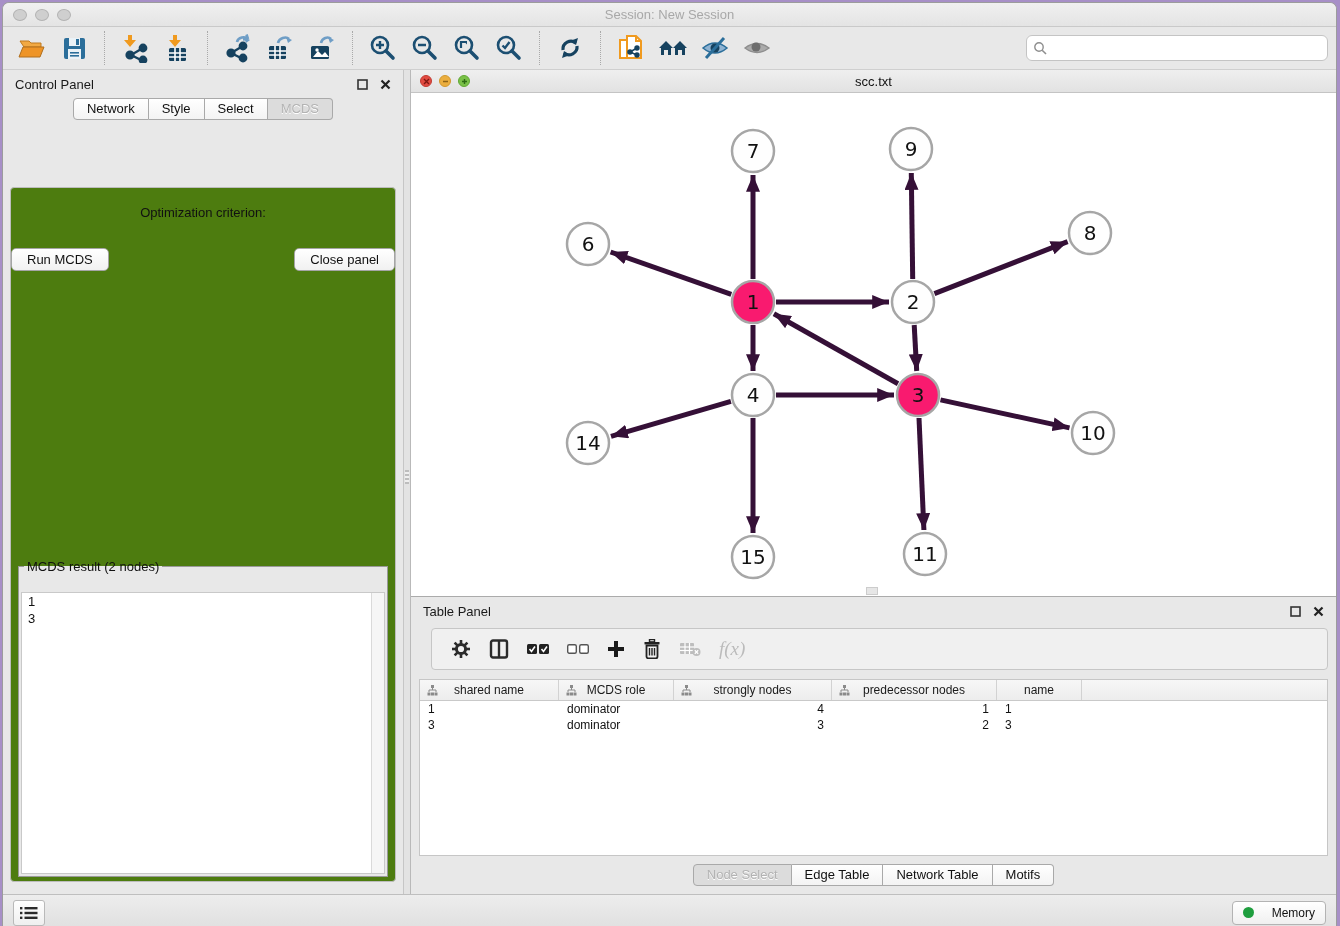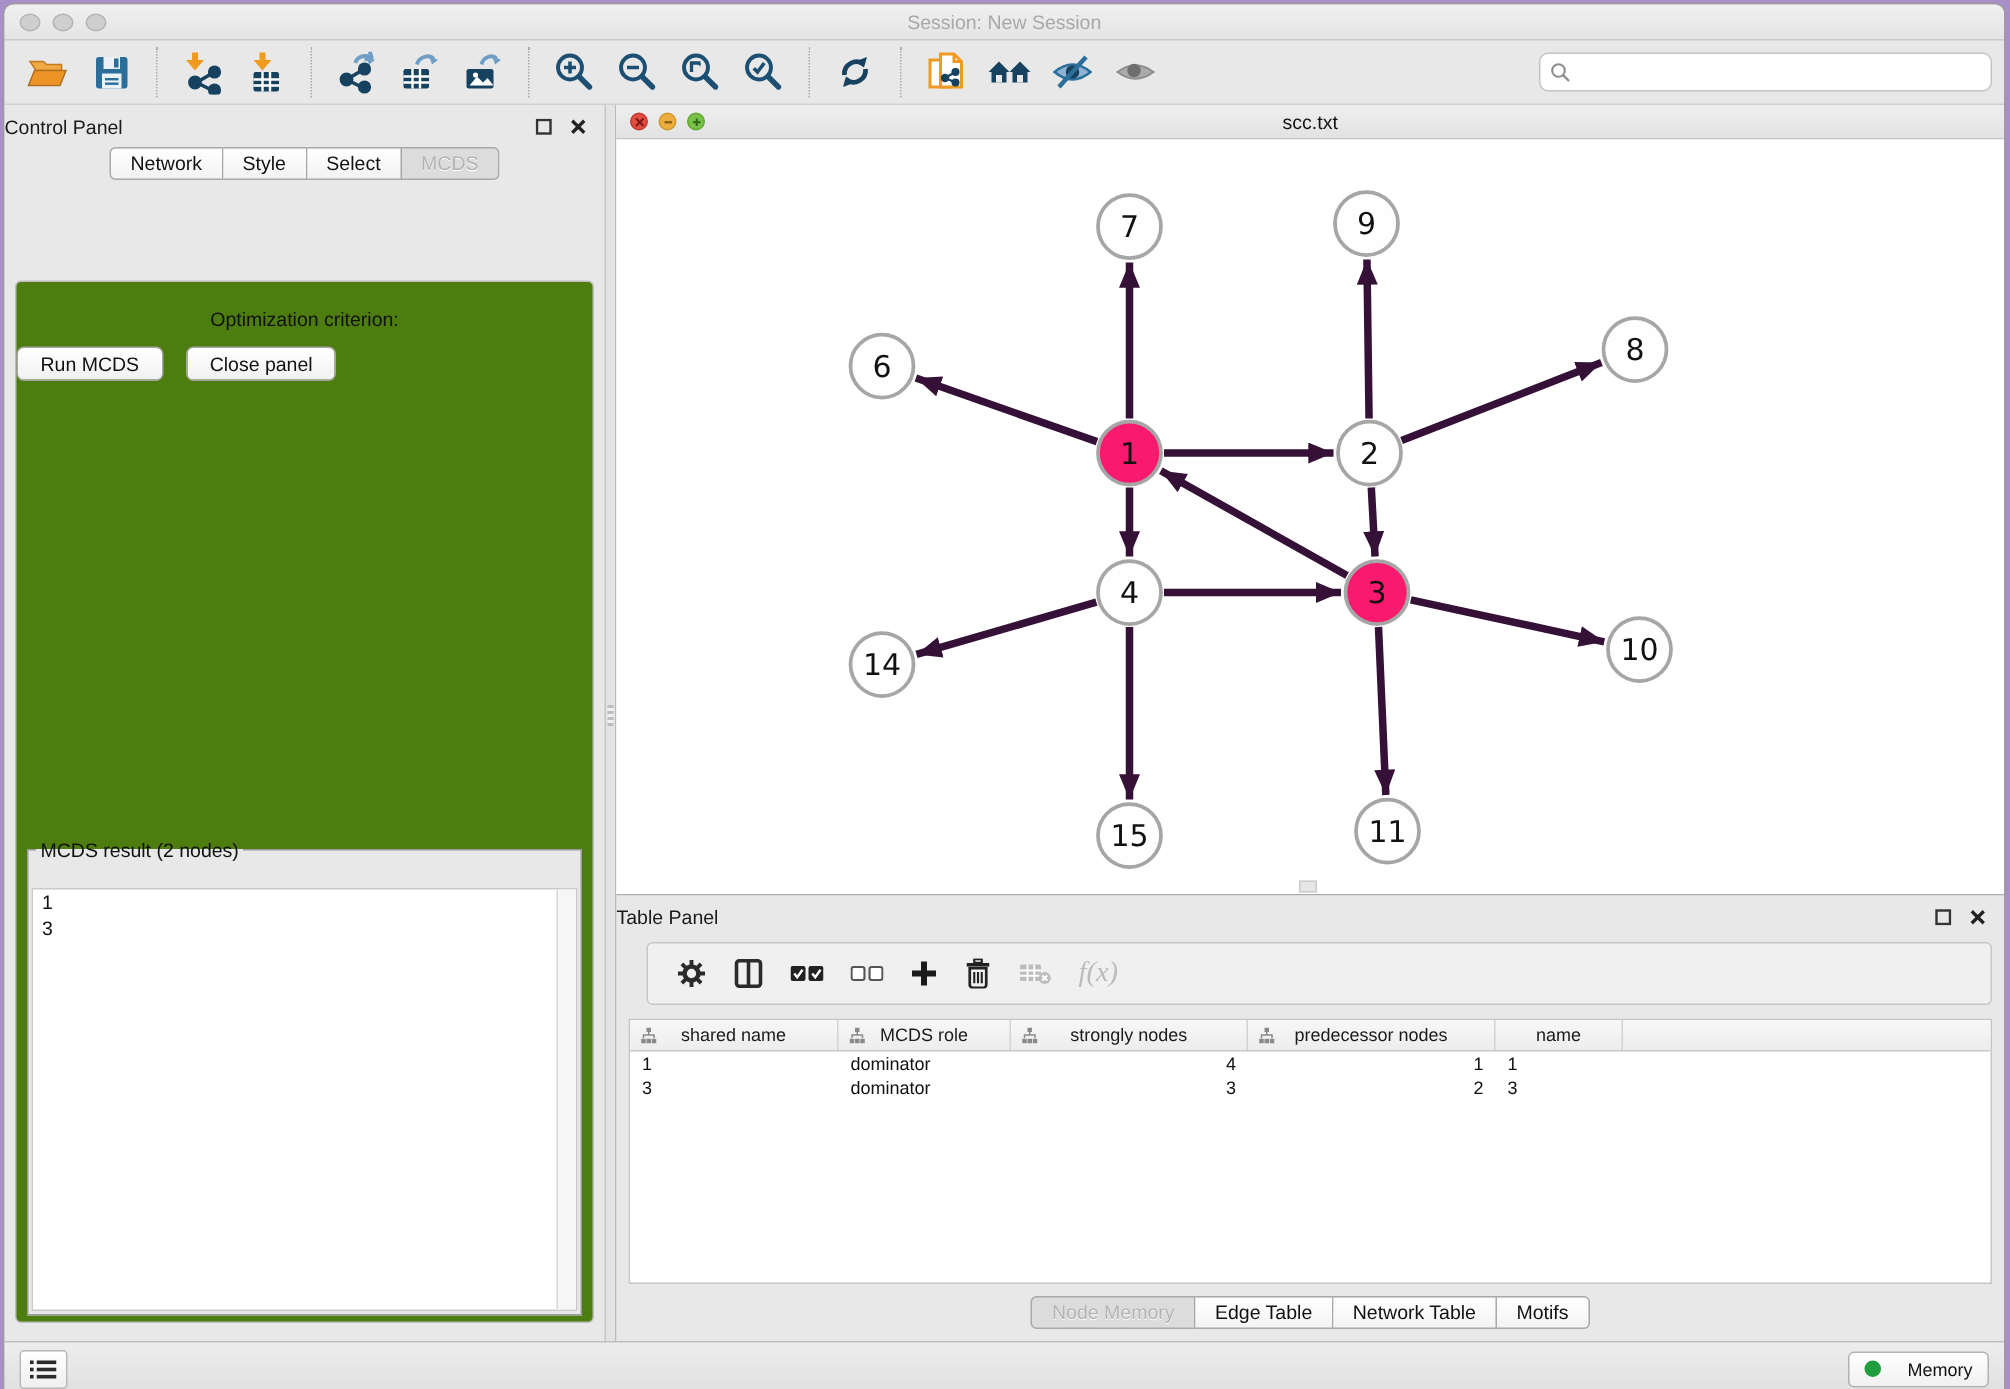--- a/index.html
+++ b/index.html
@@ -19,35 +19,35 @@
   .searchwrap{margin-left:auto;width:288px;height:24px;background:#fff;border:1px solid #C4C4C4;border-radius:6px;
     display:flex;align-items:center;padding:0 6px;}
   .searchwrap input{border:none;outline:none;flex:1;font-size:13px;background:transparent;margin-left:4px;}
   
   .main{position:relative;display:flex;height:824px;}
   .cpanel{width:400px;position:relative;background:#E8E8E8;}
   .vsplit{width:8px;background:#E3E3E3;border-left:1px solid #C6C6C6;border-right:1px solid #B9B9B9;position:relative;box-sizing:border-box;}
   .vsplit .grip{position:absolute;top:400px;left:1px;width:4px;height:14px;background:repeating-linear-gradient(#BDBDBD 0 2px,#EFEFEF 2px 4px);}
   .rarea{flex:1;display:flex;flex-direction:column;background:#E8E8E8;}
   
-  .phead{height:28px;display:flex;align-items:center;padding:0 10px 0 0;font-size:13px;color:#1A1A1A;}
+  .phead{height:28px;display:flex;align-items:center;padding:0 10px 0 12px;font-size:13px;color:#1A1A1A;}
   .phead .sp{flex:1;}
   .picon{width:16px;height:16px;display:flex;align-items:center;justify-content:center;margin-left:7px;background:none;border:none;padding:0;}
   .tabrow{display:flex;justify-content:center;height:22px;}
   .tab{border:1px solid #A9A9A9;border-left:none;background:linear-gradient(#FFFFFF,#F3F3F3);padding:2px 13px;font-size:13px;
     color:#111;line-height:16px;white-space:nowrap;}
   .tab:first-child{border-left:1px solid #A9A9A9;border-radius:4px 0 0 4px;}
   .tab:last-child{border-radius:0 4px 4px 0;}
   .tab.sel{background:#DCDCDC;color:#B3B3B3;text-shadow:0 1px 0 #fff;}
   .cpane{position:absolute;left:7px;right:7px;top:117px;bottom:12px;border:1px solid #BDBDBD;border-radius:4px;background:#4d7c0f;}
   .optlabel{text-align:center;margin-top:17px;font-size:13px;color:#111;}
   .dropdown{margin:11px auto 0 auto;width:308px;height:22px;background:linear-gradient(#FFFFFF,#F4F4F4);
     border:1px solid #A5A5A5;border-radius:5px;display:flex;align-items:center;font-size:13px;padding:0 6px 0 10px;box-sizing:border-box;}
   .dropdown .dval{flex:1;}
-  .btnrow{display:flex;justify-content:flex-start;gap:15px;margin-top:11px;}
+  .btnrow{display:flex;justify-content:space-between;gap:15px;margin-top:28px;}
   .pushbtn{border:1px solid #A5A5A5;border-radius:5px;background:linear-gradient(#FFFFFF,#F1F1F1);
     font-size:13px;padding:3px 15px;color:#111;font-family:"Liberation Sans",sans-serif;}
   .resultset{position:absolute;left:7px;right:7px;top:371px;bottom:4px;border:1px solid #9A9A9A;background:#E8E8E8;
     margin:0;padding:0;}
   .resultset legend{font-size:13px;color:#111;margin-left:5px;padding:0 3px;}
   .resultbody{position:absolute;left:2px;right:2px;top:18px;bottom:2px;background:#fff;border:1px solid #C9C9C9;}
   .resultbody .line{font-size:13px;padding:1px 0 0 6px;line-height:16px;color:#111;}
   .resultscroll{position:absolute;right:0;top:0;bottom:0;width:12px;background:#F6F6F6;border-left:1px solid #DADADA;}
   
   .netwin{height:526px;position:relative;background:#fff;border-bottom:1px solid #ABABAB;}
@@ -542,21 +542,21 @@
           <div class="trow">
             <div class="td c0">3</div>
             <div class="td c1">dominator</div>
             <div class="td c2 num">3</div>
             <div class="td c3 num">2</div>
             <div class="td c4">3</div>
           </div>
         </div>
 
         <div class="tp-tabs">
-          <button class="tab sel">Node Memory</button>
+          <button class="tab sel">Node Select</button>
           <button class="tab">Edge Table</button>
           <button class="tab">Network Table</button>
           <button class="tab">Motifs</button>
         </div>
       </div>
     </div>
   </div>
 
   <div class="statusbar">
     <button class="listbtn">

